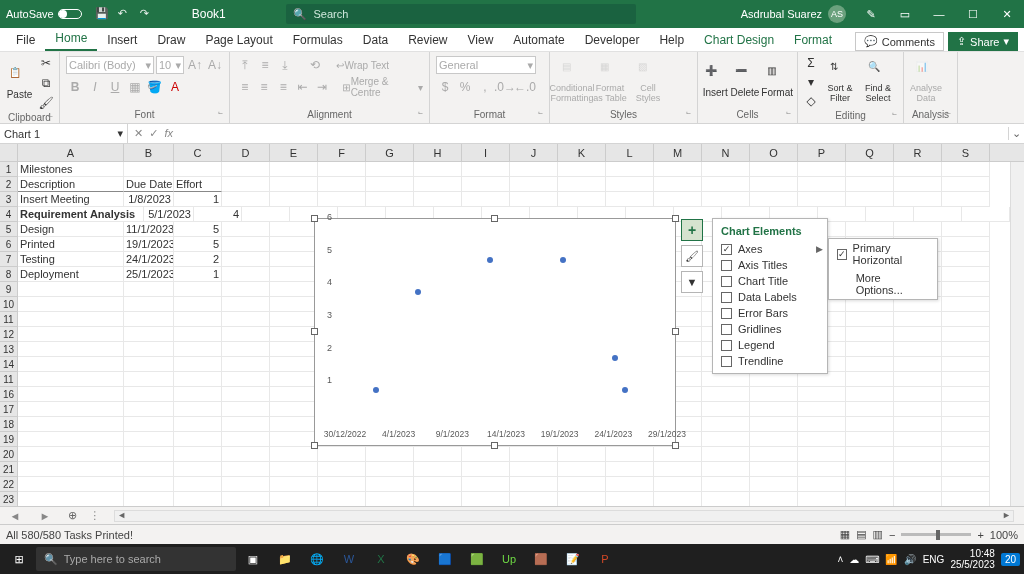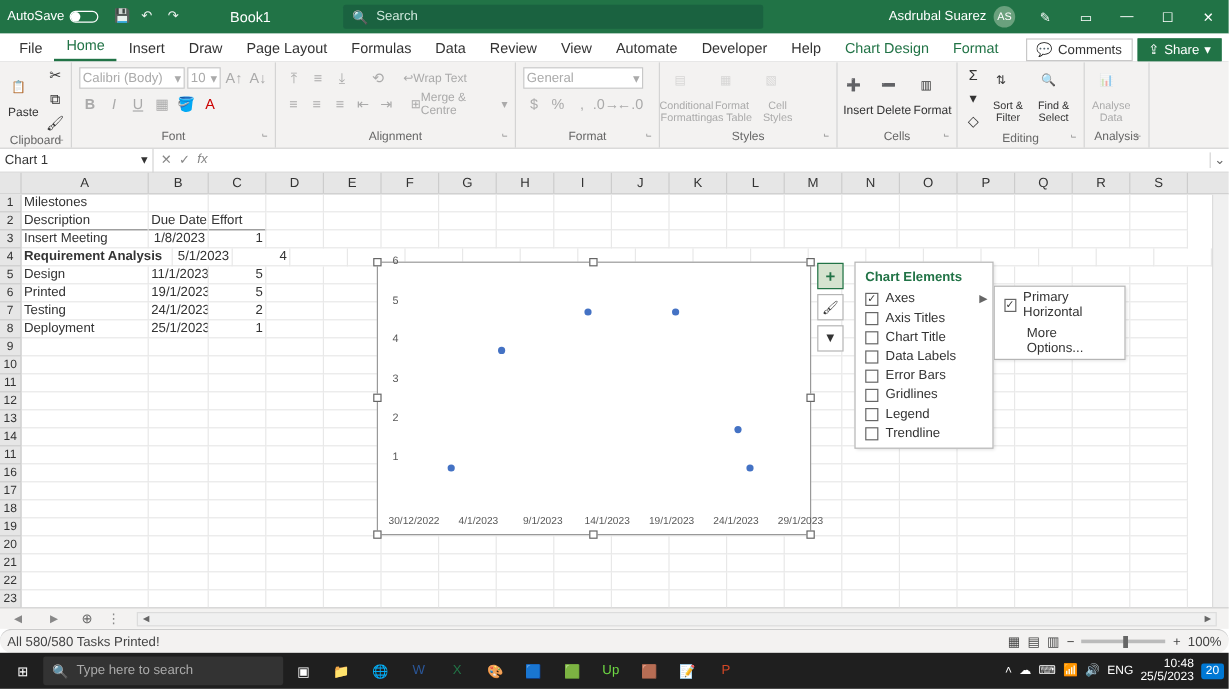--- a/index.html
+++ b/index.html
@@ -97,21 +97,21 @@
   .sheet-tabs { height: 18px; background: #f3f2f1; border-top: 1px solid #ccc; display: flex; align-items: center; font-size: 11px; }
   .st-nav { width: 60px; display: flex; justify-content: space-around; color: #888; }
   .sheet-tab { padding: 2px 12px; border-right: 1px solid #ccc; background: #ececec; }
   .sheet-tab.active { background: #fff; border-bottom: 2px solid #217346; font-weight: bold; color: #217346; }
   .add-sheet { padding: 0 8px; color: #666; }
   .hscroll-spacer { flex: 1; display: flex; align-items: center; }
   .hscroll { flex: 1; height: 12px; background: #f0f0f0; border: 1px solid #dcdcdc; margin: 0 10px; position: relative; }
   .hscroll::before { content: "◄"; position: absolute; left: 2px; top: -1px; font-size: 9px; color: #666; }
   .hscroll::after { content: "►"; position: absolute; right: 2px; top: -1px; font-size: 9px; color: #666; }
 
-  .statusbar { height: 20px; background: #f3f2f1; border-top: 1px solid #ccc; display: flex; align-items: center; padding: 0 6px; font-size: 11px; color: #444; border-radius: 10px; }
+  .statusbar { height: 20px; background: #f3f2f1; border-top: 1px solid #ccc; display: flex; align-items: center; padding: 0 6px; font-size: 11px; color: #444; }
   .statusbar .views { margin-left: auto; display: flex; gap: 6px; align-items: center; }
   .zoom-slider { width: 70px; height: 3px; background: #bbb; position: relative; }
   .zoom-slider::after { content: ""; position: absolute; left: 50%; top: -3px; width: 4px; height: 10px; background: #666; }
 
   .taskbar { height: 30px; background: #1f1f1f; display: flex; align-items: center; padding: 0 4px; gap: 2px; }
   .tb-btn { width: 30px; height: 28px; display: flex; align-items: center; justify-content: center; color: #fff; }
   .tb-search { width: 200px; height: 24px; background: #333; border-radius: 2px; color: #aaa; display: flex; align-items: center; padding: 0 8px; gap: 6px; font-size: 11px; }
   .tray { margin-left: auto; display: flex; align-items: center; gap: 6px; color: #fff; font-size: 10px; }
   .clock { text-align: right; line-height: 11px; }
 </style>

